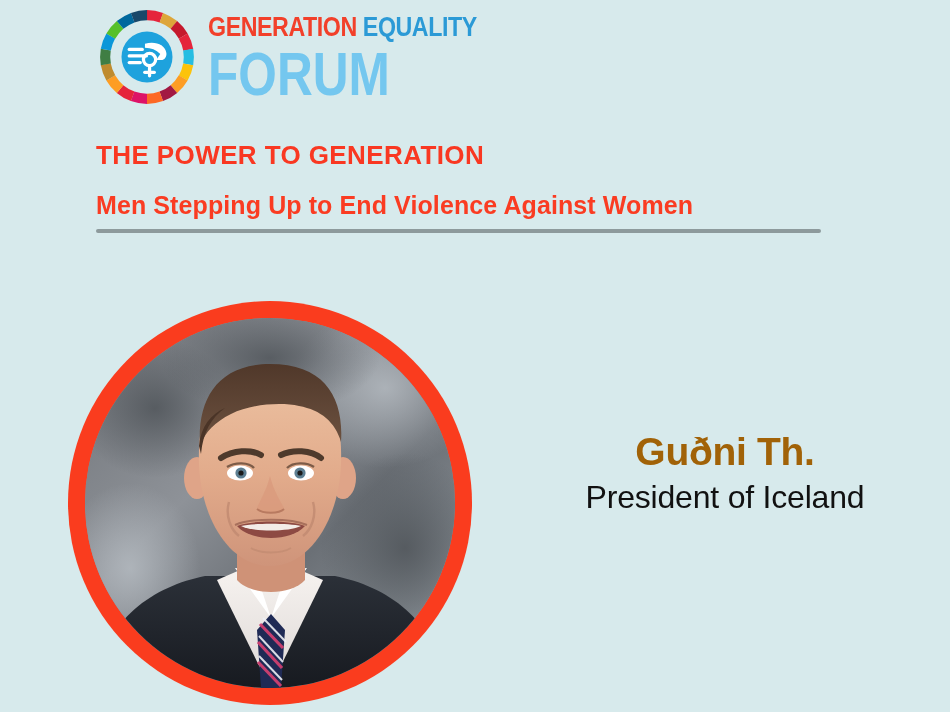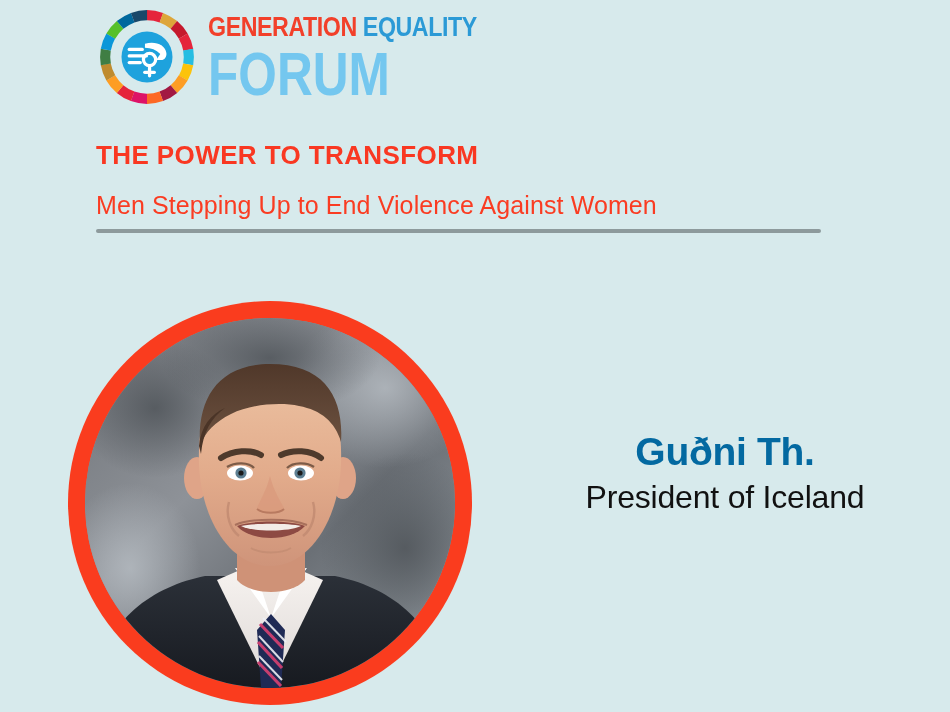--- a/index.html
+++ b/index.html
@@ -80,21 +80,21 @@
     color: #f93822;
     letter-spacing: 0.4px;
     white-space: nowrap;
   }
 
   .event-subtitle {
     position: absolute;
     left: 96px;
     top: 191px;
     font-size: 25px;
-    font-weight: normal;
+    font-weight: bold;
     color: #fa3c22;
     letter-spacing: 0.1px;
     white-space: nowrap;
   }
 
   .title-divider {
     position: absolute;
     left: 96px;
     top: 229px;
     width: 725px;
@@ -136,21 +136,21 @@
     position: absolute;
     left: 500px;
     top: 428px;
     width: 450px;
     text-align: center;
   }
 
   .speaker-name {
     font-size: 39px;
     font-weight: bold;
-    color: #0369a1;
+    color: #a16207;
     line-height: 1.25;
     letter-spacing: -0.3px;
   }
 
   .speaker-role {
     font-size: 32px;
     font-weight: normal;
     color: #111111;
     line-height: 1.3;
     letter-spacing: -0.2px;
@@ -207,21 +207,21 @@
     </span>
 
     <span class="wordmark">
       <span class="wordmark-line1">
         <span class="wm-generation">GENERATION</span><span>&nbsp;</span><span class="wm-equality">EQUALITY</span>
       </span>
       <span class="wordmark-line2">FORUM</span>
     </span>
   </div>
 
-  <div class="event-title">THE POWER TO TRANSFORM</div>
+  <div class="event-title">THE POWER TO GENERATION</div>
   <div class="event-subtitle">Men Stepping Up to End Violence Against Women</div>
   <div class="title-divider"></div>
 
   <div class="portrait-wrap">
     <div class="portrait-photo">
       <svg viewBox="0 0 370 370" preserveAspectRatio="xMidYMid slice" aria-hidden="true">
         <defs>
           <linearGradient id="bgGrad" x1="0" y1="0" x2="1" y2="1">
             <stop offset="0%" stop-color="#6f7378"></stop>
             <stop offset="38%" stop-color="#8e9298"></stop>

